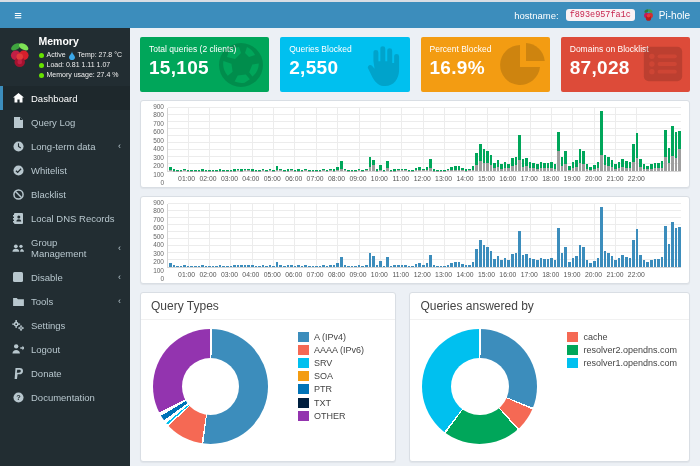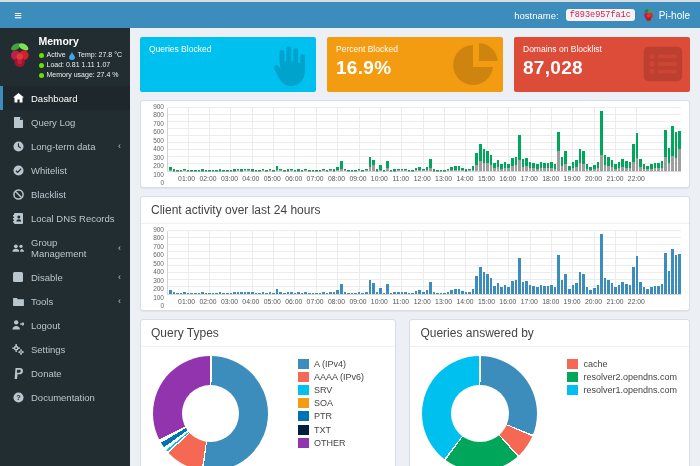--- a/index.html
+++ b/index.html
@@ -210,50 +210,50 @@
           <span class="nv-icon">
             <svg width="11" height="9" viewBox="0 0 12 10" fill="currentColor">
               <path d="M0 1h4l1.4 1.6H12V10H0z"></path>
             </svg>
           </span>
           <span>Tools</span>
           <span class="chev">‹</span>
         </li>
         <li class="nav-item">
           <span class="nv-icon">
-            <svg width="12" height="10" viewBox="0 0 13 11" fill="currentColor">
-              <circle cx="4.5" cy="2.6" r="2.4"></circle>
-              <path d="M0.4 10.5c0-2.5 1.8-4 4.1-4s4.1 1.5 4.1 4z"></path>
-              <path d="M9 3.6h2.4V2l2.4 2.4-2.4 2.4V5.2H9z"></path>
-            </svg>
-          </span>
-          <span>Logout</span>
-        </li>
-        <li class="nav-item">
-          <span class="nv-icon">
             <svg width="12" height="11" viewBox="0 0 13 12" fill="currentColor">
               <g>
                 <circle cx="4.5" cy="4.5" r="2.6"></circle>
                 <rect x="3.8" y="0.2" width="1.4" height="8.6"></rect>
                 <rect x="0.2" y="3.8" width="8.6" height="1.4"></rect>
                 <rect x="1.4" y="1.4" width="1.4" height="1.4" transform="rotate(45 4.5 4.5)"></rect>
                 <circle cx="4.5" cy="4.5" r="1" fill="#222d32"></circle>
               </g>
               <g>
                 <circle cx="9.8" cy="8.8" r="2"></circle>
                 <rect x="9.2" y="5.6" width="1.2" height="6.4"></rect>
                 <rect x="6.6" y="8.2" width="6.4" height="1.2"></rect>
                 <circle cx="9.8" cy="8.8" r="0.8" fill="#222d32"></circle>
               </g>
             </svg>
           </span>
           <span>Settings</span>
         </li>
         <li class="nav-item">
           <span class="nv-icon">
+            <svg width="12" height="10" viewBox="0 0 13 11" fill="currentColor">
+              <circle cx="4.5" cy="2.6" r="2.4"></circle>
+              <path d="M0.4 10.5c0-2.5 1.8-4 4.1-4s4.1 1.5 4.1 4z"></path>
+              <path d="M9 3.6h2.4V2l2.4 2.4-2.4 2.4V5.2H9z"></path>
+            </svg>
+          </span>
+          <span>Logout</span>
+        </li>
+        <li class="nav-item">
+          <span class="nv-icon">
             <svg width="9" height="11" viewBox="0 0 9 11" fill="currentColor">
               <path d="M1.5 0h4.2C8 0 9 1.2 9 2.9 9 5 7.5 6.3 5.2 6.3H3.6L3 11H0.6z"></path>
               <path d="M3.2 1.8h2c1 0 1.6.5 1.6 1.3 0 1-.8 1.6-2 1.6H2.8z" fill="#222d32"></path>
             </svg>
           </span>
           <span>Donate</span>
         </li>
         <li class="nav-item">
           <span class="nv-icon">
             <svg width="11" height="11" viewBox="0 0 12 12">
@@ -262,22 +262,32 @@
             </svg>
           </span>
           <span>Documentation</span>
         </li>
       </ul>
   </div>
 
   <div class="content">
 
     <div class="cards-row">
+      <div class="stat-card" style="background: rgb(0, 166, 90);">
+        <div class="stat-label">Total queries (2 clients)</div>
+        <div class="stat-value">15,105</div>
+        <span class="stat-icon">
+          <svg width="48" height="48" viewBox="0 0 24 24">
+              <path d="M12 1a11 11 0 100 22 11 11 0 000-22zm7 6l-3 1-2-2 1-3a9 9 0 014 4zm-8-4l1 3-3 3-4-1 1-3a9 9 0 015-2zM3.2 10l4 1.4.6 4-2.4 2A9 9 0 013.2 10zm5.6 10.3l1.6-3 4-.6 2 2.4-2.6 1.8a9 9 0 01-5-.6zm8.9-2.5l-1.6-2.2 1.6-3.8 3.2-.6a9 9 0 01-3.2 6.6z"></path>
+            </svg>
+        </span>
+      </div>
       <div class="stat-card" style="background: rgb(0, 192, 239);">
         <div class="stat-label">Queries Blocked</div>
+        <div class="stat-value">2,550</div>
         <span class="stat-icon">
           <svg width="46" height="48" viewBox="0 0 24 24">
               <path d="M7 10V5.5a1.3 1.3 0 012.6 0V10h1V3.5a1.3 1.3 0 012.6 0V10h1V4.5a1.3 1.3 0 012.6 0V11h1V7.5a1.3 1.3 0 012.6 0v7c0 5-3 8.5-7.2 8.5-3.2 0-4.8-1.5-6.6-4.4L4.3 14c-.8-1.3.9-2.7 2-1.6L7.6 14z"></path>
             </svg>
         </span>
       </div>
       <div class="stat-card" style="background: rgb(243, 156, 18);">
         <div class="stat-label">Percent Blocked</div>
         <div class="stat-value">16.9%</div>
         <span class="stat-icon">
@@ -956,21 +966,20 @@
                 <span style="left: 82.9861%;">20:00</span>
                 <span style="left: 87.1528%;">21:00</span>
                 <span style="left: 91.3194%;">22:00</span>
               </div>
           </div>
         </div>
       </div>
     </div>
 
     <div class="panel">
-      <div class="panel-header">Client activity over last 24 hours</div>
       <div class="chart-body">
         <div class="chart-grid">
           <div class="y-col">
               <span style="bottom: calc(0% - 2px);">0</span>
               <span style="bottom: calc(11.1111% - 2px);">100</span>
               <span style="bottom: calc(22.2222% - 2px);">200</span>
               <span style="bottom: calc(33.3333% - 2px);">300</span>
               <span style="bottom: calc(44.4444% - 2px);">400</span>
               <span style="bottom: calc(55.5556% - 2px);">500</span>
               <span style="bottom: calc(66.6667% - 2px);">600</span>

